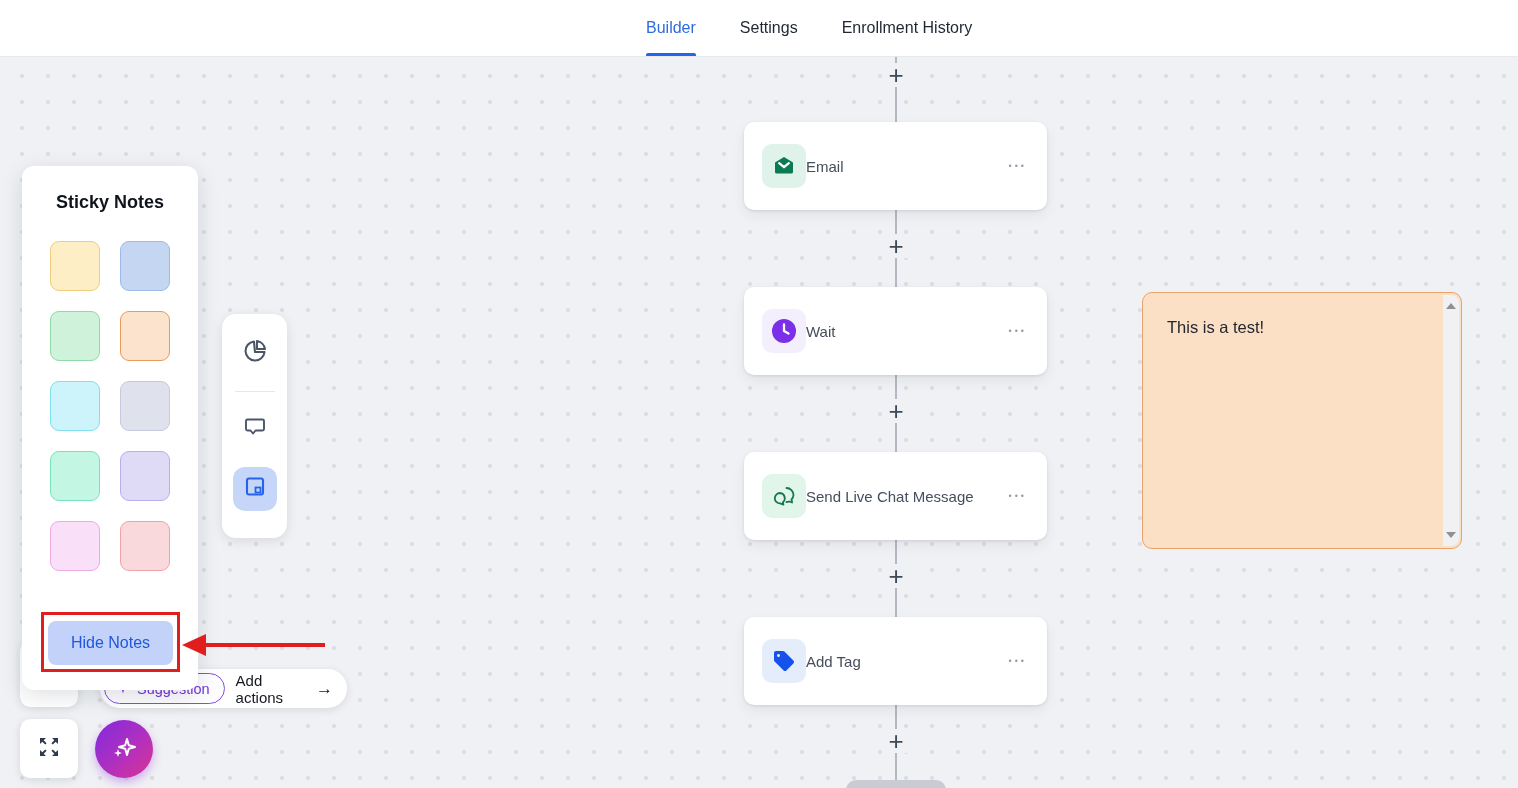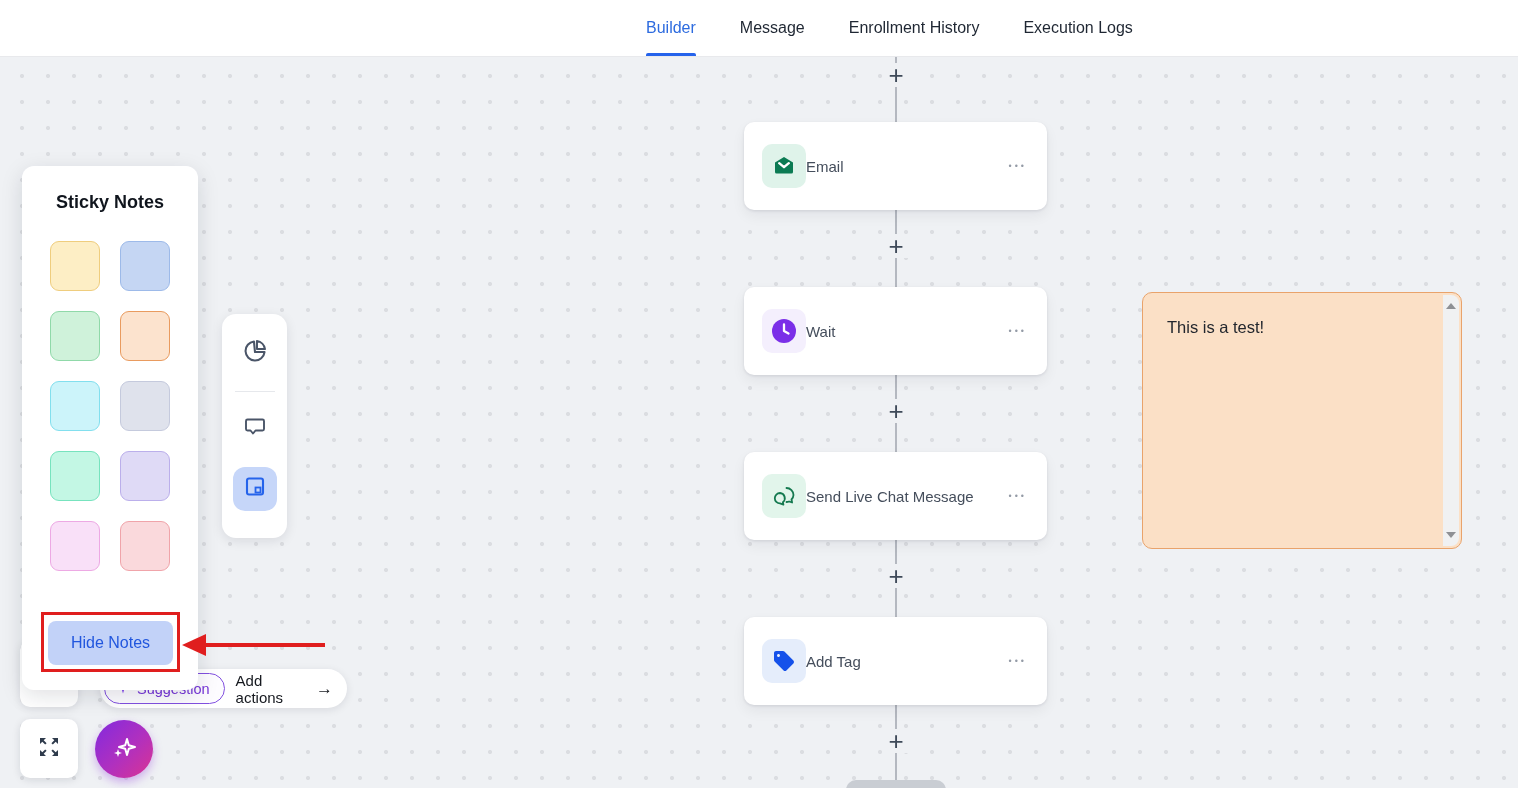--- a/index.html
+++ b/index.html
@@ -102,27 +102,24 @@
 </head>
 <body>
 
 <div class="header">
   <div class="tabs">
     <div class="tab active">
       <span>Builder</span>
       <div class="tab-underline"></div>
     </div>
     <div class="tab">
-      <span>Message</span>
+      <span>Settings</span>
     </div>
     <div class="tab">
       <span>Enrollment History</span>
-    </div>
-    <div class="tab">
-      <span>Execution Logs</span>
     </div>
   </div>
 </div>
 
 <div class="canvas"></div>
 
 <div class="spine"></div>
 <div class="plus" style="top:63px">+</div>
 <div class="plus" style="top:234px">+</div>
 <div class="plus" style="top:399px">+</div>

